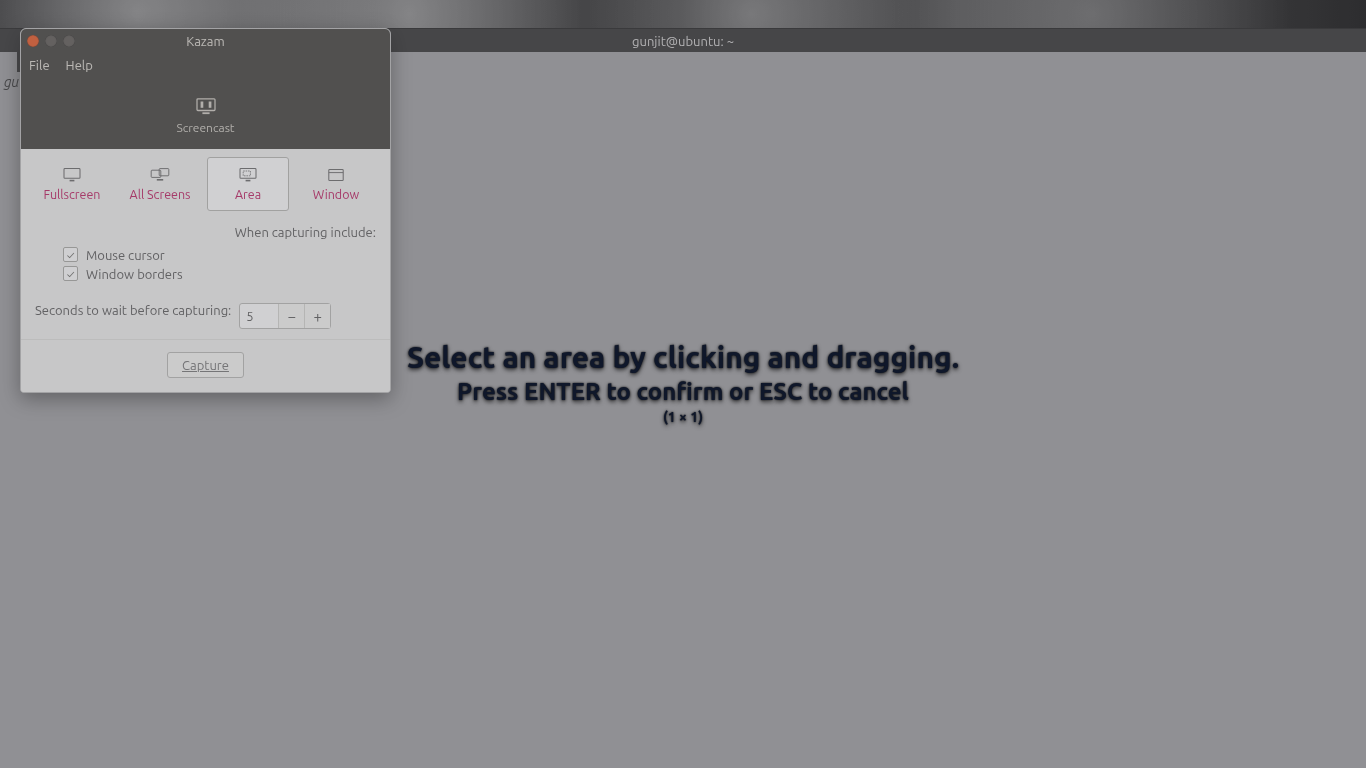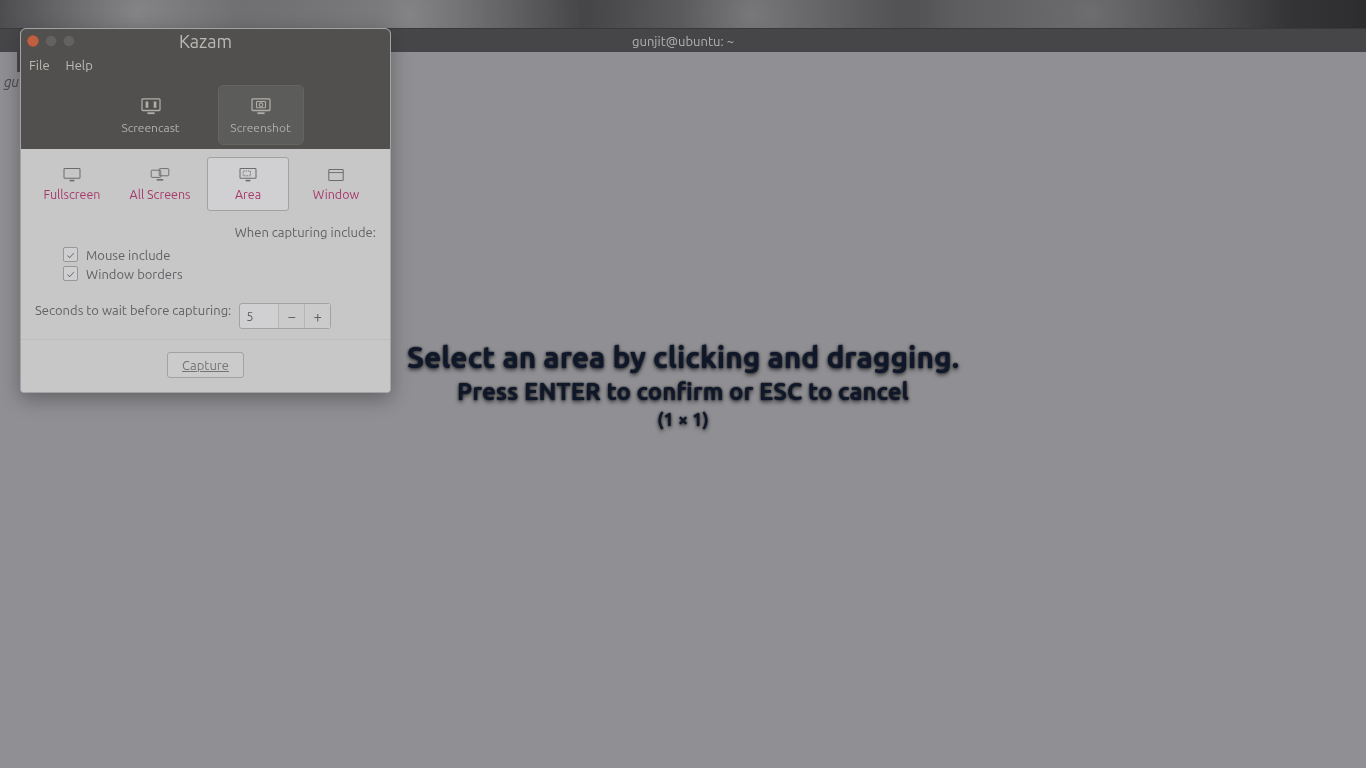--- a/index.html
+++ b/index.html
@@ -38,21 +38,21 @@
   }
 
   
   .kazam {
     position:absolute; top:28px; left:20px; width:371px;
     background:#f7f7f7; border:1px solid #bababa; border-radius:6px 6px 4px 4px;
     box-shadow:0 6px 20px rgba(0,0,0,.45);
     overflow:hidden;
   }
   .kz-titlebar {
-    height:24px; background:#3c3b37; color:#dfdbd2; font-size:18px;
+    height:24px; background:#3c3b37; color:#dfdbd2; font-size:13px;
     display:flex; align-items:center; position:relative;
   }
   .win-btns { display:flex; gap:6px; padding-left:6px; }
   .win-btn { width:12px; height:12px; border-radius:50%; background:#595550; box-shadow:inset 0 0 1px #000; }
   .win-btn.close { background:#e95420; }
   .kz-titlebar .ttl { position:absolute; left:0; right:0; text-align:center; pointer-events:none; }
 
   .kz-menubar {
     height:24px; background:#3c3b37; color:#dfdbd2; font-size:13px;
     display:flex; align-items:center; gap:16px; padding:0 8px;
@@ -124,21 +124,21 @@
 
   
   .overlay-text {
     position:absolute; left:0; right:0; top:340px;
     text-align:center; color:#0f172a;
     text-shadow:0 2px 4px rgba(0,0,0,.7), 0 0 2px rgba(0,0,0,.9);
     pointer-events:none;
   }
   .overlay-text .l1 { font-size:30px; font-weight:600; }
   .overlay-text .l2 { font-size:24px; font-weight:600; margin-top:4px; }
-  .overlay-text .l3 { font-size:18px; font-weight:600; margin-top:4px; }
+  .overlay-text .l3 { font-size:14px; font-weight:600; margin-top:4px; }
 </style>
 </head>
 <body>
 
 <div class="wallpaper"></div>
 
 <div class="terminal-title">
   <span>gunjit@ubuntu: ~</span>
 </div>
 
@@ -164,29 +164,20 @@
   <div class="kz-modes">
     <div class="mode-btn">
       <svg viewBox="0 0 24 20">
         <rect x="2" y="2" width="20" height="13" rx="1" fill="none" stroke="#cfcbc2" stroke-width="1.4"></rect>
         <rect x="6" y="5" width="3" height="7" fill="#cfcbc2"></rect>
         <rect x="15" y="5" width="3" height="7" fill="#cfcbc2"></rect>
         <rect x="8" y="17" width="8" height="2" fill="#cfcbc2"></rect>
       </svg>
       <span>Screencast</span>
     </div>
-    <div class="mode-btn selected">
-      <svg viewBox="0 0 24 20">
-        <rect x="2" y="2" width="20" height="13" rx="1" fill="none" stroke="#cfcbc2" stroke-width="1.4"></rect>
-        <rect x="7" y="5" width="10" height="7" rx="1" fill="none" stroke="#cfcbc2" stroke-width="1.2"></rect>
-        <circle cx="12" cy="8.5" r="2" fill="none" stroke="#cfcbc2" stroke-width="1.2"></circle>
-        <rect x="8" y="17" width="8" height="2" fill="#cfcbc2"></rect>
-      </svg>
-      <span>Screenshot</span>
-    </div>
   </div>
 
   <div class="kz-body">
     <div class="capture-targets">
       <div class="tgt">
         <svg viewBox="0 0 24 20">
           <rect x="2" y="2" width="20" height="12" rx="1" fill="none" stroke="#666" stroke-width="1.3"></rect>
           <rect x="9" y="16" width="6" height="2" fill="#666"></rect>
         </svg>
         <span>Fullscreen</span>
@@ -213,21 +204,21 @@
           <line x1="3" y1="7" x2="21" y2="7" stroke="#666" stroke-width="1.2"></line>
         </svg>
         <span>Window</span>
       </div>
     </div>
 
     <div class="section">
       <div class="incl-label">When capturing include:</div>
       <div class="chk-row">
         <div class="chk">✓</div>
-        <span>Mouse include</span>
+        <span>Mouse cursor</span>
       </div>
       <div class="chk-row">
         <div class="chk">✓</div>
         <span>Window borders</span>
       </div>
     </div>
 
     <div class="wait-row">
       <span>Seconds to wait before capturing:</span>
       <div class="spin">

